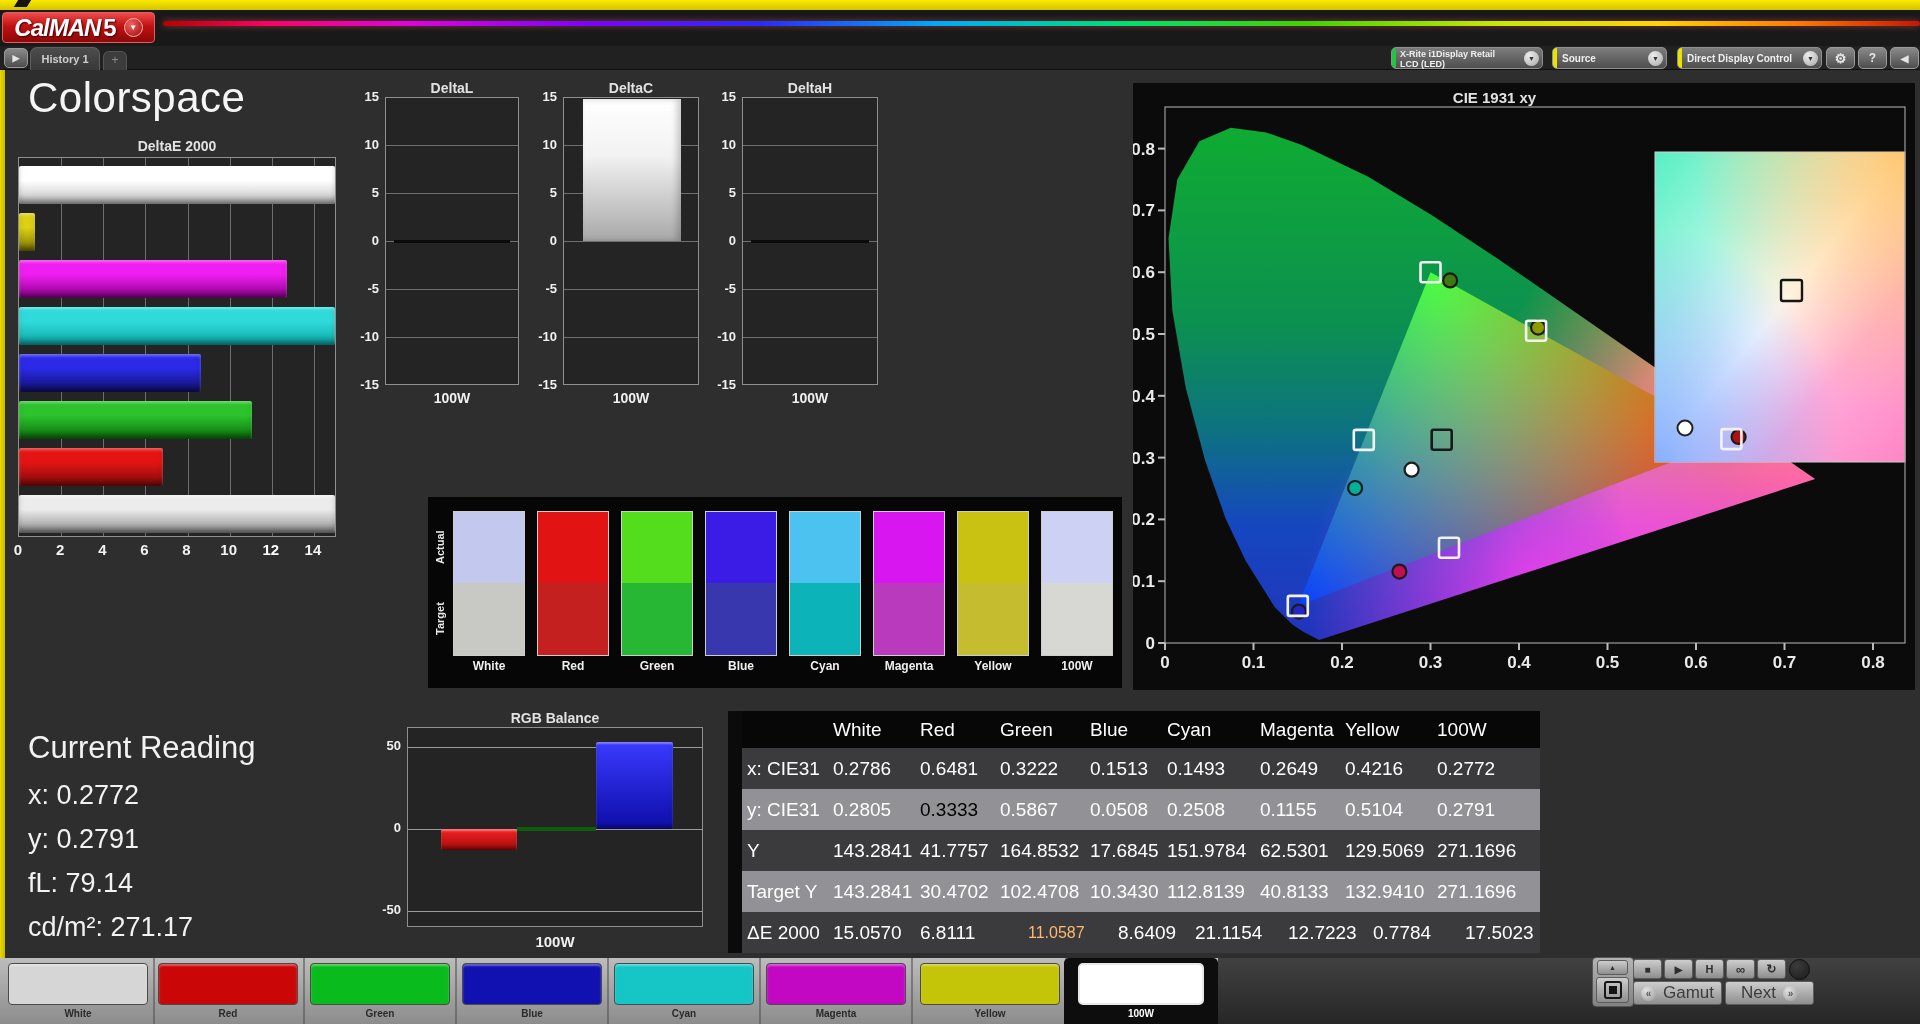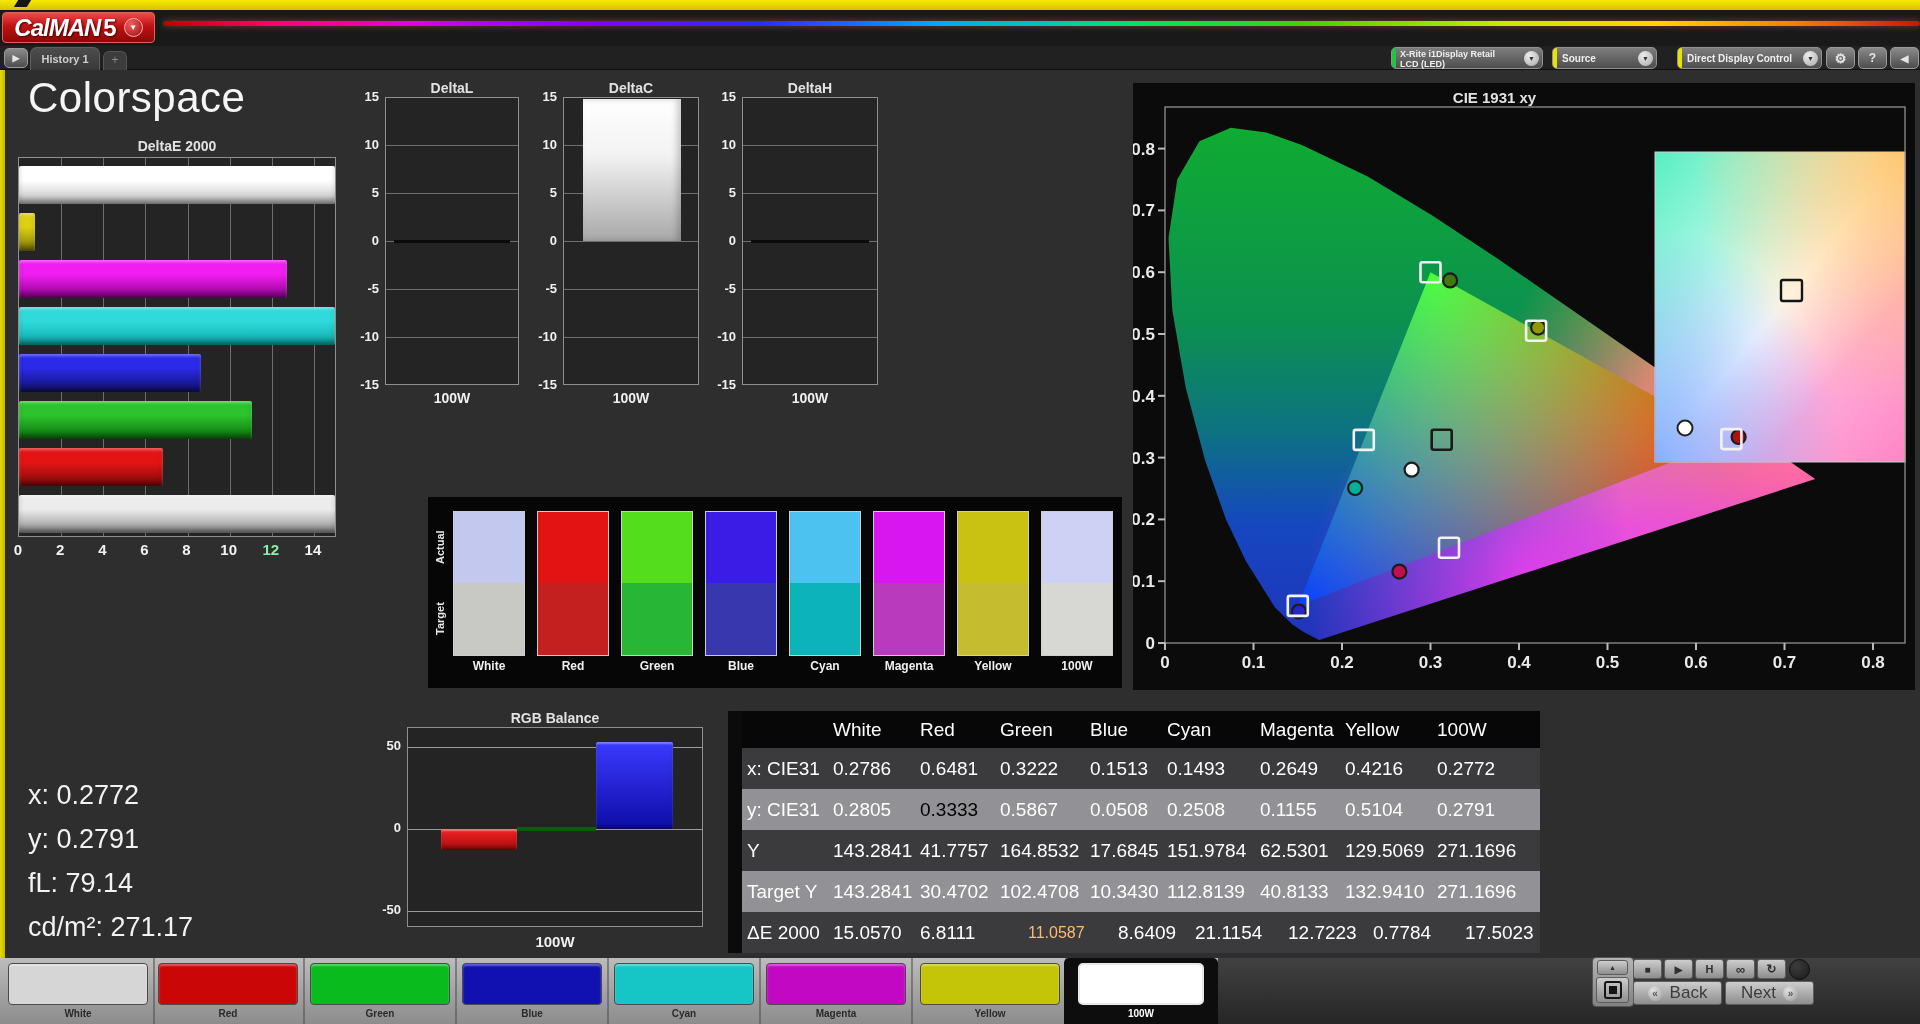--- a/index.html
+++ b/index.html
@@ -36,21 +36,21 @@
     <div style="position:absolute;left:30px;top:1px;width:70px;height:23px;background:linear-gradient(180deg,#4d4d4d,#383838);border:1px solid #5f5f5f;border-bottom:none;border-radius:7px 7px 0 0;color:#cfcfcf;font-size:11px;font-weight:bold;text-align:center;line-height:22px;box-sizing:border-box;">History 1</div>
     <div style="position:absolute;left:103px;top:5px;width:24px;height:19px;background:#3c3c3c;border:1px solid #555;border-bottom:none;border-radius:6px 6px 0 0;color:#8a8a8a;font-size:12px;text-align:center;line-height:17px;box-sizing:border-box;">+</div>
 
     <div class="ddbtn" style="left:1391px;top:1px;width:152px;height:22px;">
       <span style="position:absolute;left:0;top:0;width:4px;height:100%;background:#1fc63f;border-radius:4px 0 0 4px;"></span>
       <span style="position:absolute;left:8px;top:1px;font-size:9px;font-weight:bold;color:#f0f0f0;white-space:nowrap;">X-Rite i1Display Retail</span>
       <span style="position:absolute;left:8px;top:11px;font-size:9px;font-weight:bold;color:#f0f0f0;white-space:nowrap;">LCD (LED)</span>
       <span style="position:absolute;right:3px;top:3px;width:15px;height:15px;border-radius:50%;background:radial-gradient(circle at 35% 30%,#ededed,#a8a8a8);color:#333;font-size:7px;display:flex;align-items:center;justify-content:center;">▼</span>
     </div>
 
-    <div class="ddbtn" style="left:1552px;top:1px;width:105px;height:22px;">
+    <div class="ddbtn" style="left:1552px;top:1px;width:115px;height:22px;">
       <span style="position:absolute;left:0;top:0;width:4px;height:100%;background:#e8e400;border-radius:4px 0 0 4px;"></span>
       <span style="position:absolute;left:9px;top:0;font-size:10px;font-weight:bold;color:#f0f0f0;line-height:22px;">Source</span>
       <span style="position:absolute;right:3px;top:3px;width:15px;height:15px;border-radius:50%;background:radial-gradient(circle at 35% 30%,#ededed,#a8a8a8);color:#333;font-size:7px;display:flex;align-items:center;justify-content:center;">▼</span>
     </div>
 
     <div class="ddbtn" style="left:1677px;top:1px;width:145px;height:22px;">
       <span style="position:absolute;left:0;top:0;width:4px;height:100%;background:#e8e400;border-radius:4px 0 0 4px;"></span>
       <span style="position:absolute;left:9px;top:0;font-size:10px;font-weight:bold;color:#f0f0f0;line-height:22px;white-space:nowrap;">Direct Display Control</span>
       <span style="position:absolute;right:3px;top:3px;width:15px;height:15px;border-radius:50%;background:radial-gradient(circle at 35% 30%,#ededed,#a8a8a8);color:#333;font-size:7px;display:flex;align-items:center;justify-content:center;">▼</span>
     </div>
@@ -244,20 +244,21 @@
         <text x="22" y="257" text-anchor="end" fill="#eaeaea" font-size="17" font-weight="bold" font-family="Liberation Sans, sans-serif">0.5</text>
         <line x1="25" y1="189.2" x2="32" y2="189.2" stroke="#bbb" stroke-width="2"></line>
         <text x="22" y="195.2" text-anchor="end" fill="#eaeaea" font-size="17" font-weight="bold" font-family="Liberation Sans, sans-serif">0.6</text>
         <line x1="25" y1="127.40000000000003" x2="32" y2="127.40000000000003" stroke="#bbb" stroke-width="2"></line>
         <text x="22" y="133.40000000000003" text-anchor="end" fill="#eaeaea" font-size="17" font-weight="bold" font-family="Liberation Sans, sans-serif">0.7</text>
         <line x1="25" y1="65.59999999999997" x2="32" y2="65.59999999999997" stroke="#bbb" stroke-width="2"></line>
         <text x="22" y="71.59999999999997" text-anchor="end" fill="#eaeaea" font-size="17" font-weight="bold" font-family="Liberation Sans, sans-serif">0.8</text>
       </svg>
     </div>
 
+  <div class="abs" style="left:28px;top:730px;font-size:31px;color:#f2f2f2;">Current Reading</div>
   <div class="abs" id="current-reading-items" style="left:28px;top:780px;width:330px;">
       <div style="position: absolute; left: 0px; top: 0px; font-size: 27px; color: rgb(242, 242, 242); white-space: nowrap;">x: 0.2772</div>
       <div style="position: absolute; left: 0px; top: 44px; font-size: 27px; color: rgb(242, 242, 242); white-space: nowrap;">y: 0.2791</div>
       <div style="position: absolute; left: 0px; top: 88px; font-size: 27px; color: rgb(242, 242, 242); white-space: nowrap;">fL: 79.14</div>
       <div style="position: absolute; left: 0px; top: 132px; font-size: 27px; color: rgb(242, 242, 242); white-space: nowrap;">cd/m²: 271.17</div>
     </div>
 
   <div class="ctitle" style="left:407px;top:710px;width:296px;">RGB Balance</div>
   <div class="plot" id="rgb-plot" style="left:407px;top:727px;width:296px;height:200px;">
       <div style="position: absolute; left: 0px; right: 0px; height: 1px; top: 18.5px; background: rgb(154, 154, 154);"></div>
@@ -404,35 +405,35 @@
       </div>
     <div class="tbtn" style="left:138px;top:4px;width:29px;height:20px;">
         <span style="font-size:13px;">∞</span>
       </div>
     <div class="tbtn" style="left:169px;top:4px;width:29px;height:20px;">
         <span style="font-size:12px;">↻</span>
       </div>
     <div style="position:absolute;left:201px;top:4px;width:21px;height:21px;border-radius:50%;background:radial-gradient(circle at 35% 30%,#3c3c3c,#1b1b1b);border:1px solid #0e0e0e;box-sizing:border-box;"></div>
     <div class="tbtn" style="left:45px;top:26px;width:89px;height:24px;">
       <span style="width:15px;height:15px;border-radius:50%;background:radial-gradient(circle at 35% 30%,#e2e2e2,#9a9a9a);color:#555;font-size:10px;display:flex;align-items:center;justify-content:center;margin-right:7px;">«</span>
-      <span style="font-size:17px;color:#3c3c3c;font-weight:normal;">Back</span>
+      <span style="font-size:17px;color:#3c3c3c;font-weight:normal;">Gamut</span>
     </div>
     <div class="tbtn" style="left:137px;top:26px;width:89px;height:24px;">
       <span style="font-size:17px;color:#3c3c3c;font-weight:normal;">Next</span>
       <span style="width:15px;height:15px;border-radius:50%;background:radial-gradient(circle at 35% 30%,#e2e2e2,#9a9a9a);color:#555;font-size:10px;display:flex;align-items:center;justify-content:center;margin-left:7px;">»</span>
     </div>
   </div>
 
 <div style="position: absolute; left: 6px; top: 541px; width: 24px; text-align: center; font-size: 15px; font-weight: bold; color: rgb(242, 242, 242);">0</div>
     <div style="position: absolute; left: 48.1px; top: 541px; width: 24px; text-align: center; font-size: 15px; font-weight: bold; color: rgb(242, 242, 242);">2</div>
     <div style="position: absolute; left: 90.3px; top: 541px; width: 24px; text-align: center; font-size: 15px; font-weight: bold; color: rgb(242, 242, 242);">4</div>
     <div style="position: absolute; left: 132.4px; top: 541px; width: 24px; text-align: center; font-size: 15px; font-weight: bold; color: rgb(242, 242, 242);">6</div>
     <div style="position: absolute; left: 174.5px; top: 541px; width: 24px; text-align: center; font-size: 15px; font-weight: bold; color: rgb(242, 242, 242);">8</div>
     <div style="position: absolute; left: 216.7px; top: 541px; width: 24px; text-align: center; font-size: 15px; font-weight: bold; color: rgb(242, 242, 242);">10</div>
-    <div style="position: absolute; left: 258.8px; top: 541px; width: 24px; text-align: center; font-size: 15px; font-weight: bold; color: #86efac;">12</div>
+    <div style="position: absolute; left: 258.8px; top: 541px; width: 24px; text-align: center; font-size: 15px; font-weight: bold; color: #ffffff;">12</div>
     <div style="position: absolute; left: 300.9px; top: 541px; width: 24px; text-align: center; font-size: 15px; font-weight: bold; color: rgb(242, 242, 242);">14</div>
     <div style="position: absolute; left: 385px; top: 80px; width: 134px; text-align: center; font-size: 14px; font-weight: bold; color: rgb(226, 226, 226);">DeltaL</div>
     <div style="position: absolute; left: 385px; top: 97px; width: 134px; height: 288px; background: rgb(36, 36, 36); border: 1px solid rgb(143, 143, 143); box-sizing: border-box;">
       <div style="position: absolute; left: 0px; right: 0px; height: 1px; top: 47px; background: rgb(110, 110, 110);"></div>
       <div style="position: absolute; left: 0px; right: 0px; height: 1px; top: 95px; background: rgb(110, 110, 110);"></div>
       <div style="position: absolute; left: 0px; right: 0px; height: 1px; top: 143px; background: rgb(110, 110, 110);"></div>
       <div style="position: absolute; left: 0px; right: 0px; height: 1px; top: 191px; background: rgb(110, 110, 110);"></div>
       <div style="position: absolute; left: 0px; right: 0px; height: 1px; top: 239px; background: rgb(110, 110, 110);"></div>
       <div style="position: absolute; left: 6%; width: 88%; top: 142px; height: 3px; background: rgb(11, 11, 11);"></div>
     </div>

